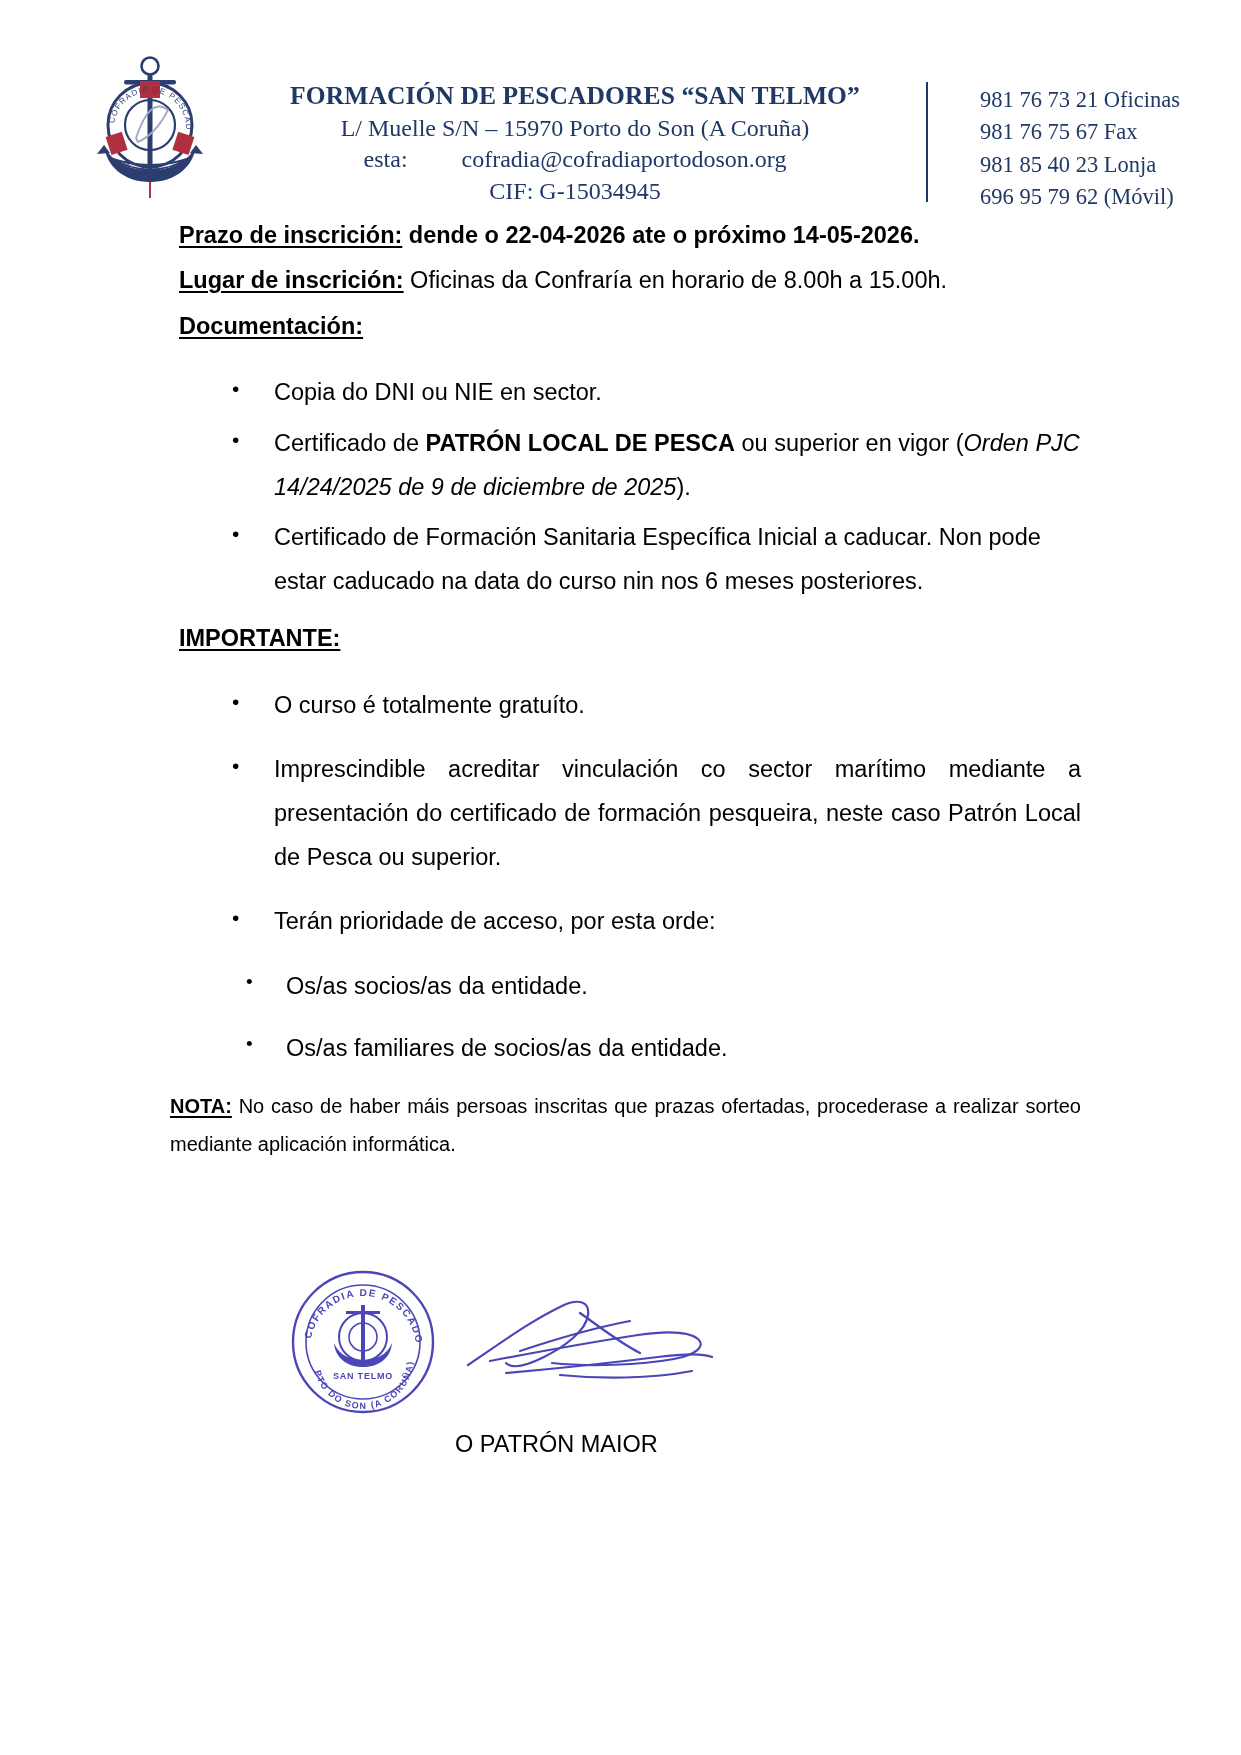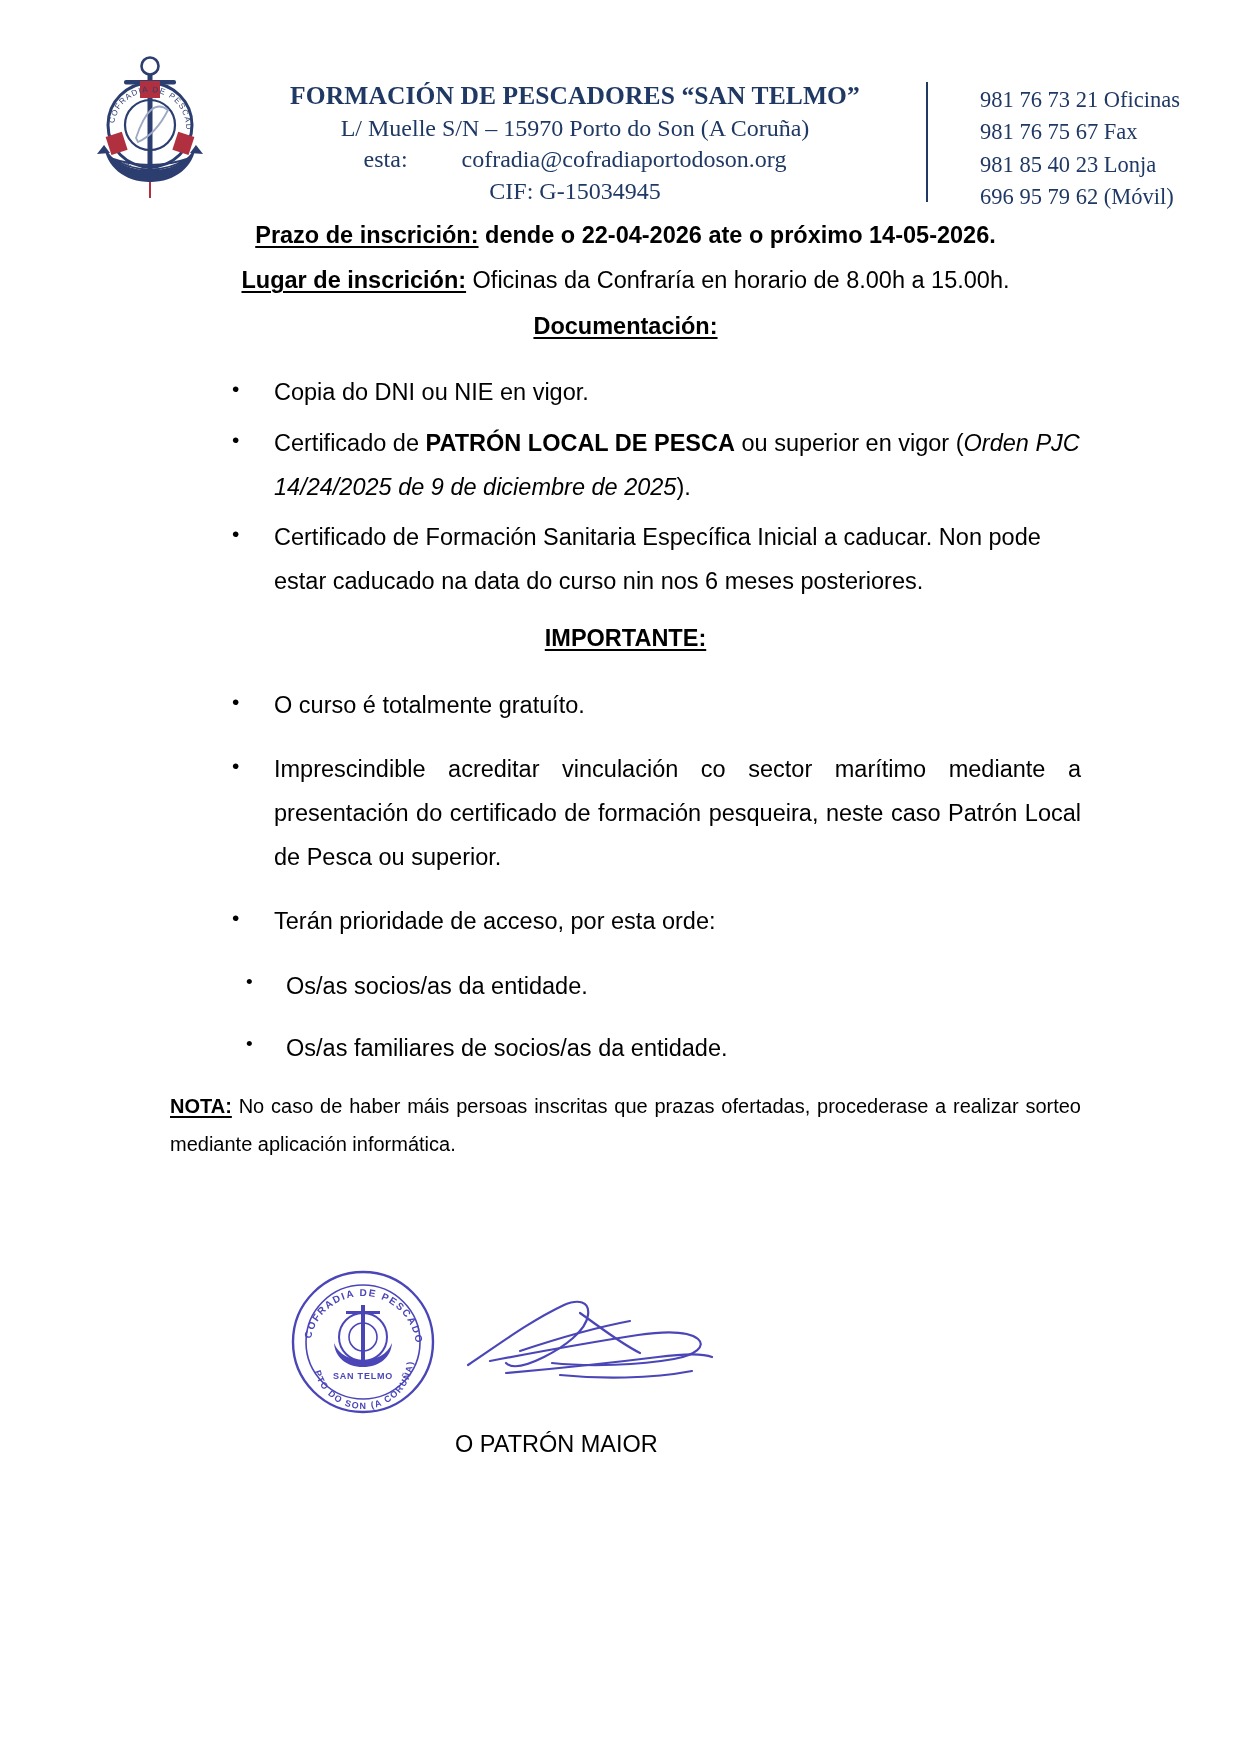--- a/index.html
+++ b/index.html
@@ -67,21 +67,22 @@
     line-height: 1.95;
     margin-top: 36px;
     letter-spacing: -0.1px;
   }
   .doc-title span { text-decoration: underline; text-underline-offset: 3px; }
 
   .para {
     font-size: 23.5px;
     line-height: 1.85;
     margin-top: 14px;
-    text-align: center;
+    text-align: left;
+    margin-left: 9px;
   }
   .para.tight { margin-top: 2px; }
   .lbl-bu { font-weight: bold; text-decoration: underline; text-underline-offset: 3px; }
   .bold { font-weight: bold; }
   .ital { font-style: italic; }
   .section-head-wrap { margin-top: 14px; }
 
   ul.bullets {
     list-style: none;
     margin: 22px 0 0 0;
@@ -214,21 +215,21 @@
   <div class="content">
 
 
     <div class="para"><span class="lbl-bu">Prazo de inscrición:</span><span class="bold"> dende o 22-04-2026 ate o próximo 14-05-2026.</span></div>
 
     <div class="para tight"><span class="lbl-bu">Lugar de inscrición:</span><span> Oficinas da Confraría en horario de 8.00h a 15.00h.</span></div>
 
     <div class="para tight"><span class="lbl-bu">Documentación:</span></div>
 
     <ul class="bullets">
-      <li><span>Copia do DNI ou NIE en vigor.</span></li>
+      <li><span>Copia do DNI ou NIE en sector.</span></li>
       <li><span>Certificado de </span><span class="bold">PATRÓN LOCAL DE PESCA</span><span> ou superior en vigor (</span><span class="ital">Orden PJC 14/24/2025 de 9 de diciembre de 2025</span><span>).</span></li>
       <li><span>Certificado de Formación Sanitaria Específica Inicial a caducar. Non pode estar caducado na data do curso nin nos 6 meses posteriores.</span></li>
     </ul>
 
     <div class="para section-head-wrap"><span class="lbl-bu">IMPORTANTE:</span></div>
 
     <ul class="bullets spaced">
       <li><span>O curso é totalmente gratuíto.</span></li>
       <li class="just"><span>Imprescindible acreditar vinculación co sector marítimo mediante a presentación do certificado de formación pesqueira, neste caso Patrón Local de Pesca ou superior.</span></li>
       <li><span>Terán prioridade de acceso, por esta orde:</span></li>

